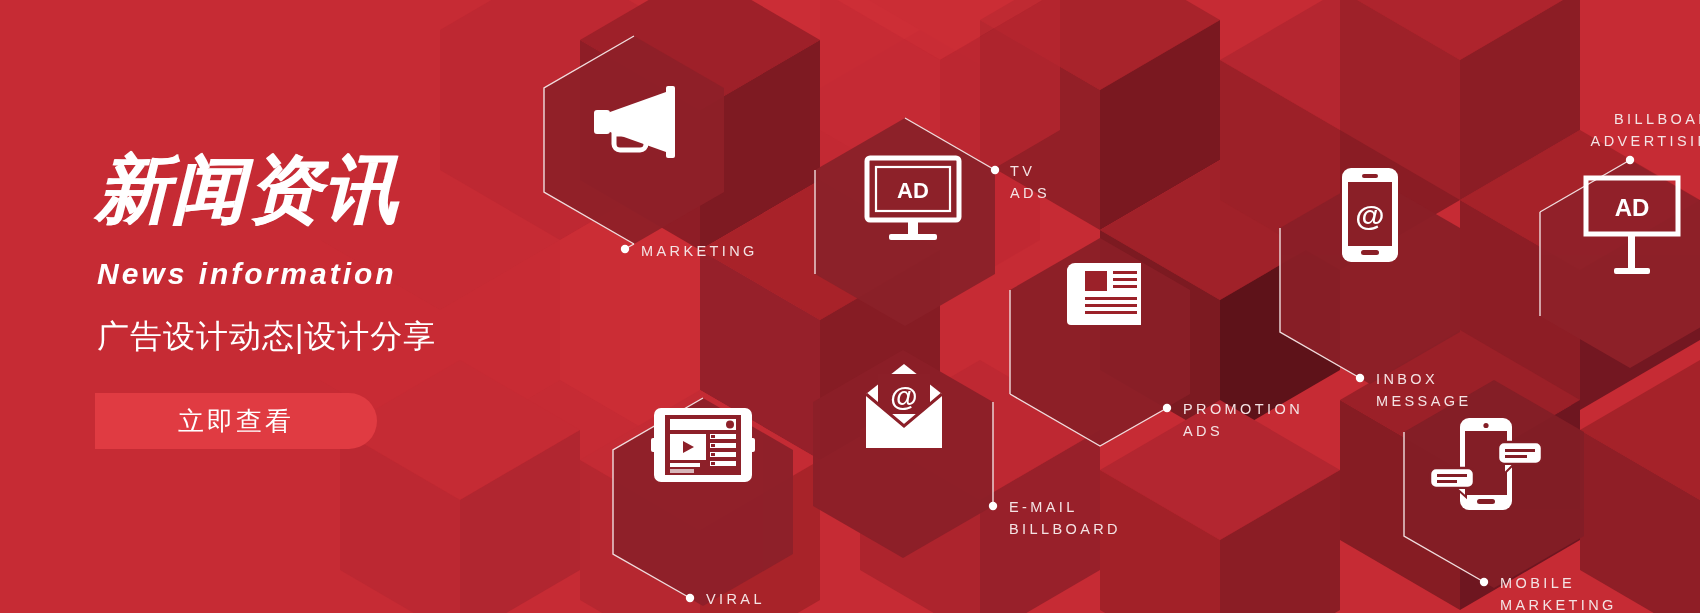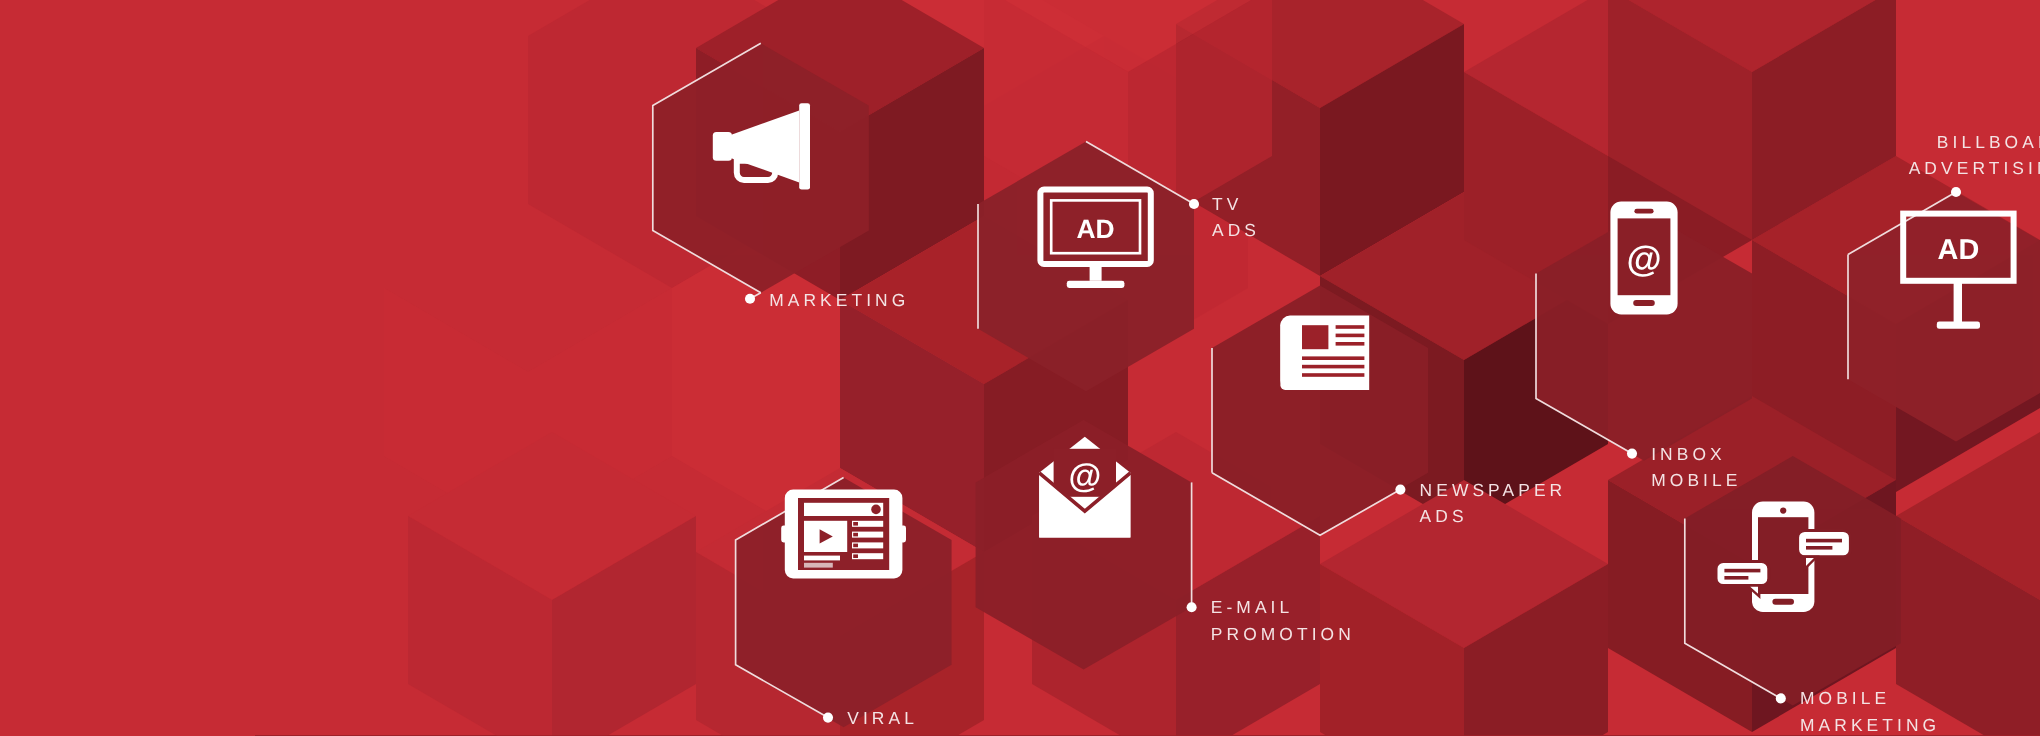--- a/index.html
+++ b/index.html
@@ -301,47 +301,53 @@
       </g>
       <g>
         <rect x="-30" y="50" width="44" height="20" rx="6" fill="#ffffff" stroke="#831e26" stroke-width="2.5"></rect>
         <polygon points="6,70 6,79 -4,70" fill="#ffffff" stroke="#831e26" stroke-width="2"></polygon>
         <rect x="-23" y="56" width="30" height="3" fill="#831e26"></rect>
         <rect x="-23" y="62" width="20" height="3" fill="#831e26"></rect>
       </g>
     </g>
   </svg>
 
+  <div id="left-copy">
+    <h1 class="title-cn">新闻资讯</h1>
+    <div class="title-en">News information</div>
+    <div class="subtitle-cn">广告设计动态|设计分享</div>
+    <button id="cta-button">立即查看</button>
+  </div>
 
   <div class="node" style="left:641px;top:240px;">
     <div class="node-label">MARKETING</div>
   </div>
 
   <div class="node" style="left:1010px;top:160px;">
     <div class="node-label">TV ADS</div>
   </div>
 
   <div class="node" style="left:1183px;top:398px;">
-    <div class="node-label">NEWSPAPER
+    <div class="node-label">PROMOTION
 ADS</div>
   </div>
 
   <div class="node" style="left:1376px;top:368px;">
     <div class="node-label">INBOX
-MOBILE</div>
+MESSAGE</div>
   </div>
 
   <div class="node" style="left:1536px;top:108px;width:190px;text-align:right;">
     <div class="node-label" style="position:relative;text-align:right;">BILLBOARD
 ADVERTISING</div>
   </div>
 
   <div class="node" style="left:1009px;top:496px;">
     <div class="node-label">E-MAIL
-PROMOTION</div>
+BILLBOARD</div>
   </div>
 
   <div class="node" style="left:706px;top:588px;">
     <div class="node-label">VIRAL
 MARKETING</div>
   </div>
 
   <div class="node" style="left:1500px;top:572px;">
     <div class="node-label">MOBILE
 MARKETING</div>

